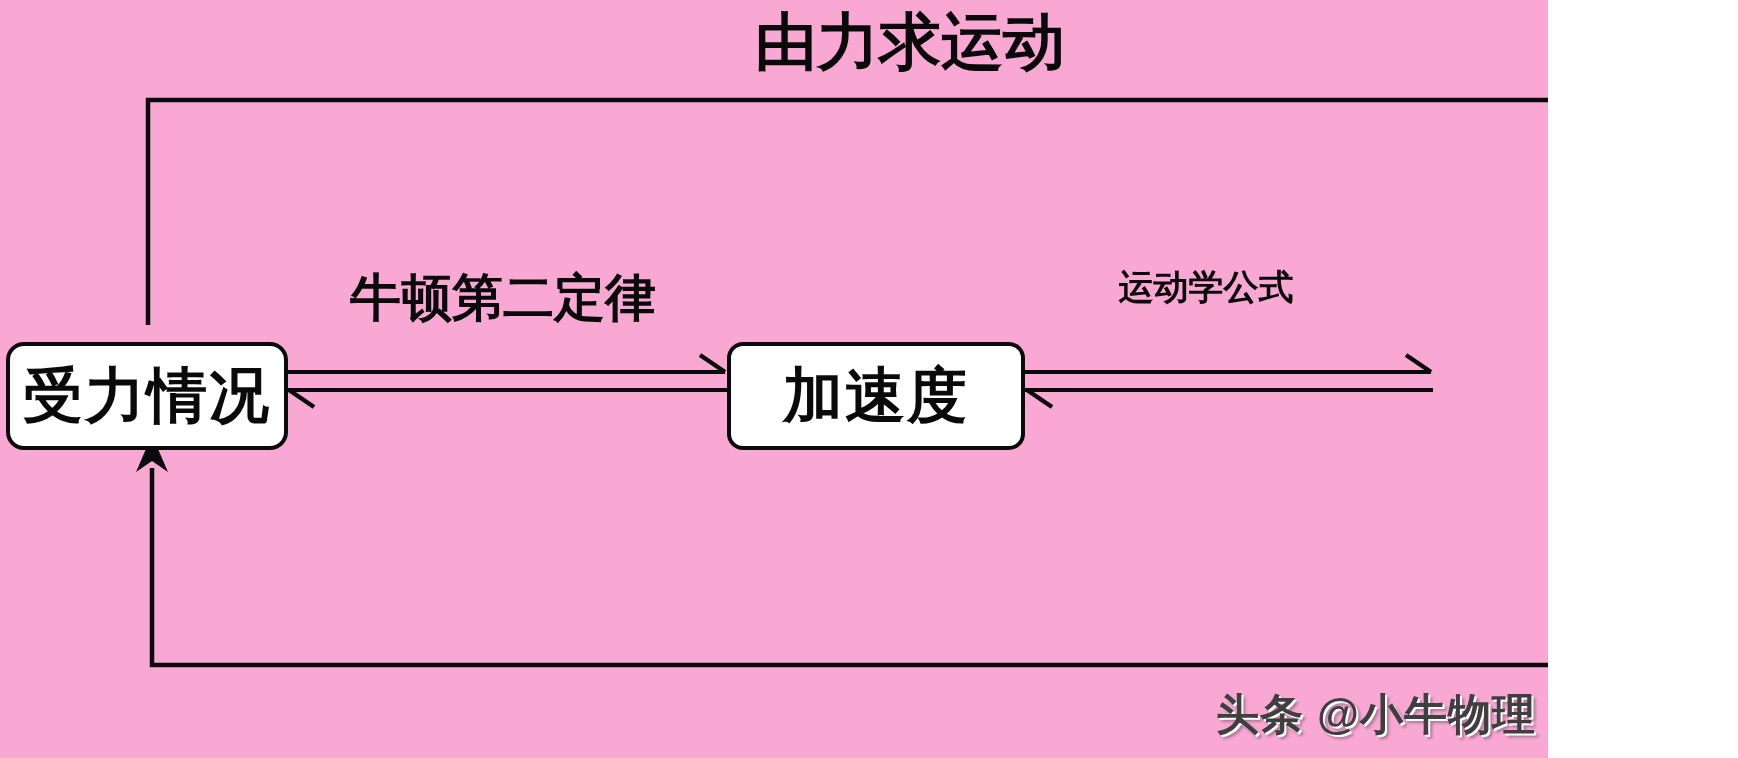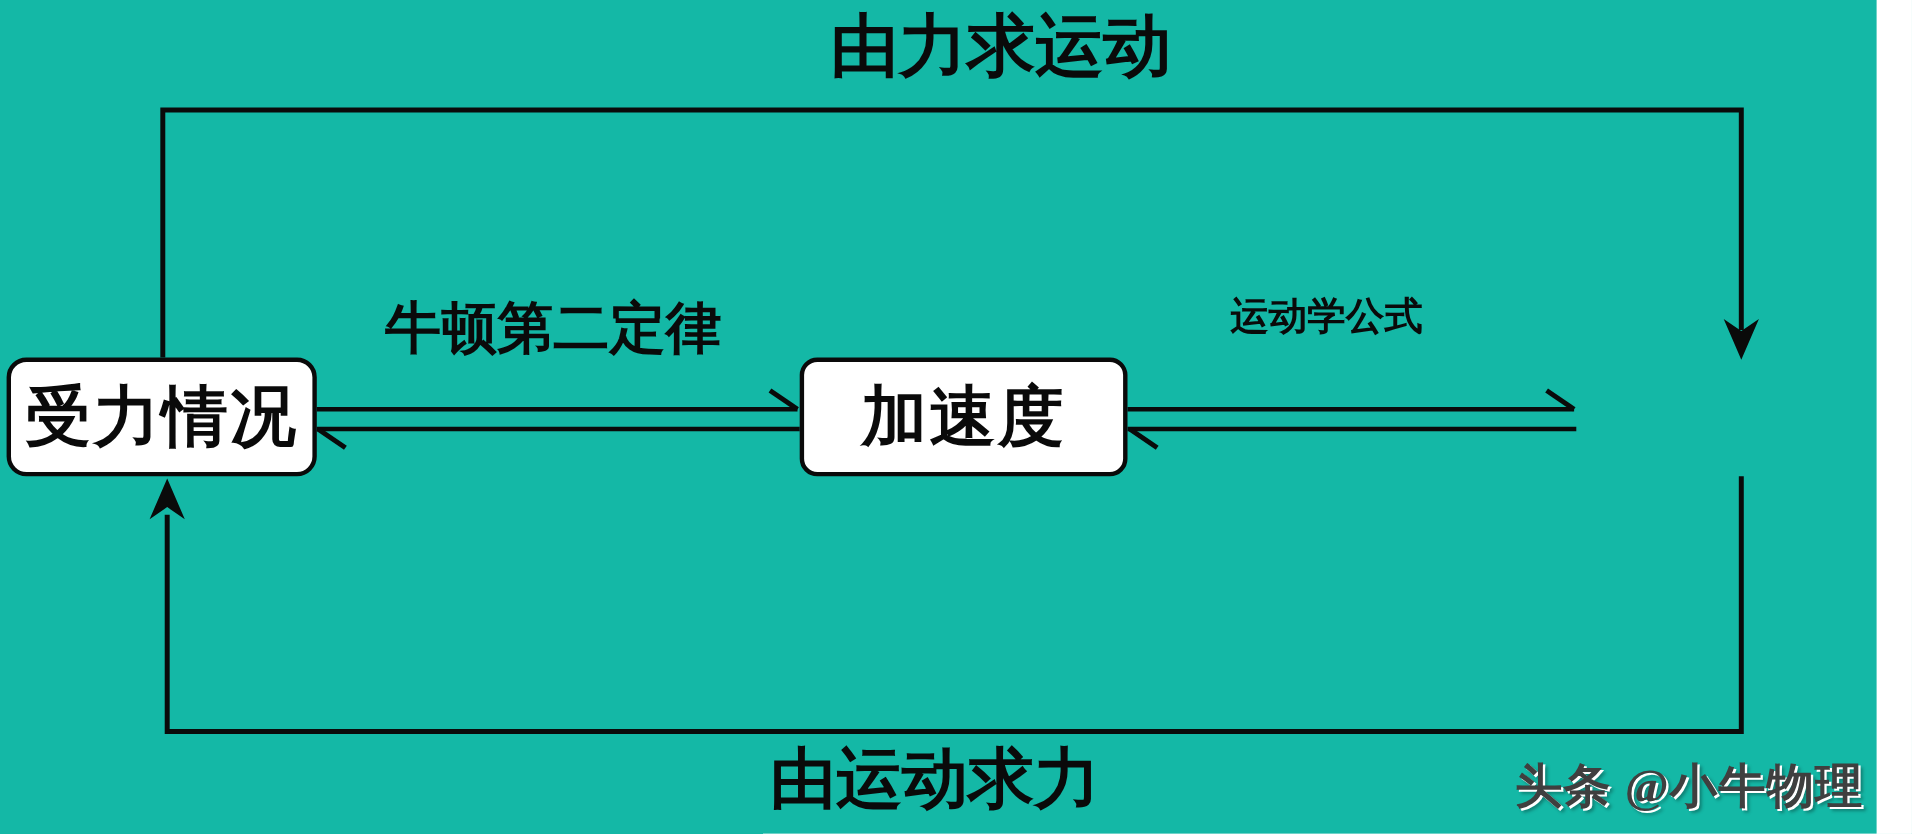--- a/index.html
+++ b/index.html
@@ -1,20 +1,20 @@
 <!DOCTYPE html>
 <html><head>
 <meta charset="utf-8">
 <style>
   html, body { margin: 0; padding: 0; background: #ffffff; }
   .stage {
     position: relative;
-    width: 1706px;
+    width: 1548px;
     height: 758px;
-    background: #14b8a6;
+    background: #f9a8d4;
     font-family: "DejaVu Serif", "Liberation Serif", serif;
     color: #0a0a0a;
     overflow: hidden;
   }
   svg.connectors {
     position: absolute;
     left: 0; top: 0;
     width: 1738px; height: 758px;
   }
   .node-box {
@@ -23,40 +23,41 @@
     border: 4px solid #0a0a0a;
     border-radius: 18px;
     background: #ffffff;
     display: flex;
     align-items: center;
     justify-content: center;
     font-size: 60px;
     font-weight: 700;
     letter-spacing: 2px;
     white-space: nowrap;
+    margin-top: 17px;
   }
   .box-force       { left: 6px;    top: 325px; width: 282px; height: 108px; }
   .box-accel       { left: 727px;  top: 325px; width: 298px; height: 108px; border-radius: 16px; }
   .box-motion      { left: 1433px; top: 325px; width: 287px; height: 108px; }
   .diagram-label {
     position: absolute;
     font-weight: 700;
     text-align: center;
     white-space: nowrap;
     color: #0a0a0a;
   }
   .label-top        { left: 740px;  top: 0px;   width: 340px; font-size: 62px; }
   .label-bottom     { left: 560px;  top: 668px; width: 580px; font-size: 60px; }
   .label-newton     { left: 303px;  top: 264px; width: 400px; font-size: 51px; }
   .label-kinematics { left: 1006px; top: 264px; width: 400px; font-size: 35px; }
   .watermark {
     position: absolute;
     right: 12px;
     top: 686px;
-    font-family: Liberation Serif, serif;
+    font-family: Liberation Sans, sans-serif;
     font-size: 43px;
     font-weight: 700;
     letter-spacing: 1px;
     color: #3f3f3f;
     text-shadow: 2px 2px 0 #ffffff, 4px 4px 3px rgba(0,0,0,0.30);
     white-space: nowrap;
   }
 </style>
 </head>
 <body>
@@ -85,21 +86,20 @@
     <g>
       <path d="M 1025 372 L 1431 372" fill="none" stroke="#0a0a0a" stroke-width="4"></path>
       <path d="M 1406 355 L 1431 372" fill="none" stroke="#0a0a0a" stroke-width="4.5"></path>
       <path d="M 1025 390 L 1433 390" fill="none" stroke="#0a0a0a" stroke-width="4"></path>
       <path d="M 1027 390 L 1052 407" fill="none" stroke="#0a0a0a" stroke-width="4.5"></path>
     </g>
   </svg>
 
   <div class="diagram-label label-top">由力求运动</div>
 
-  <div class="diagram-label label-bottom">由运动求力</div>
 
   <div class="diagram-label label-newton">牛顿第二定律</div>
 
   <div class="diagram-label label-kinematics">运动学公式</div>
 
   <div class="node-box box-force">受力情况</div>
 
   <div class="node-box box-accel">加速度</div>
 
 

